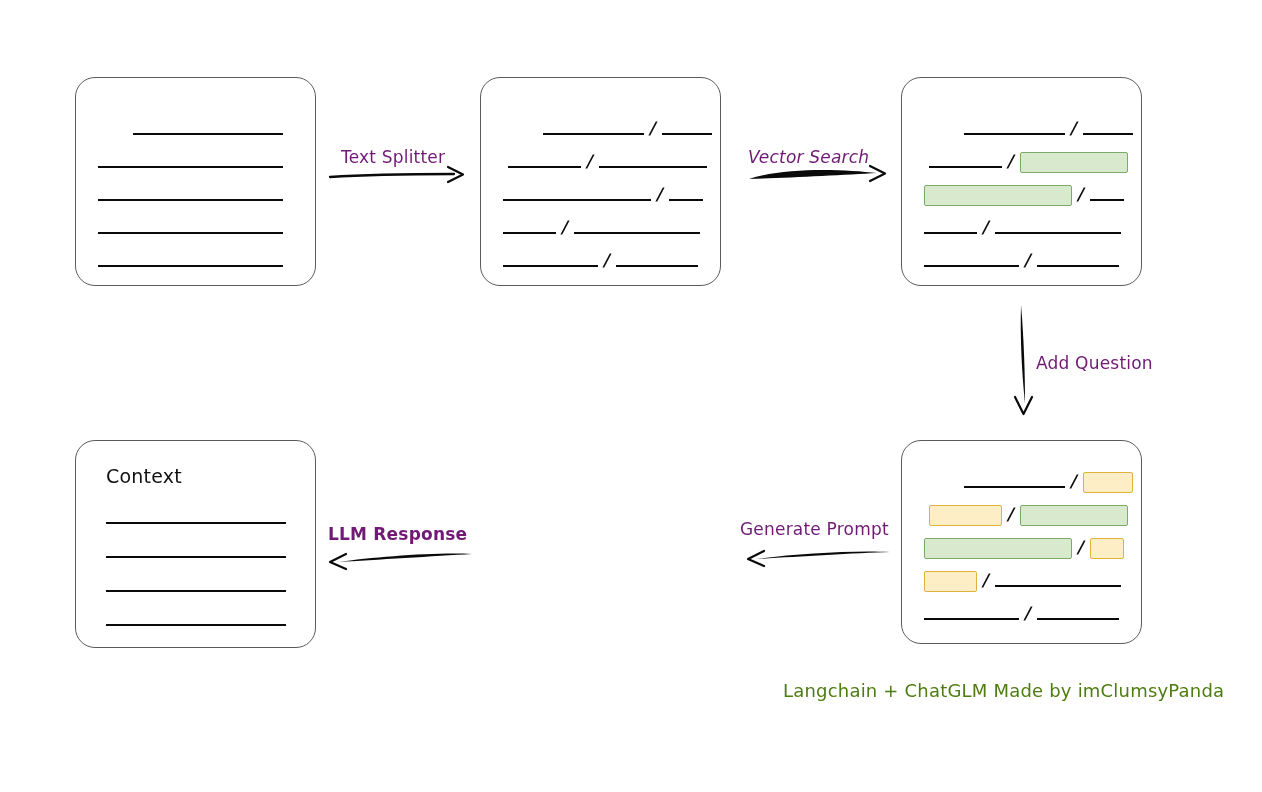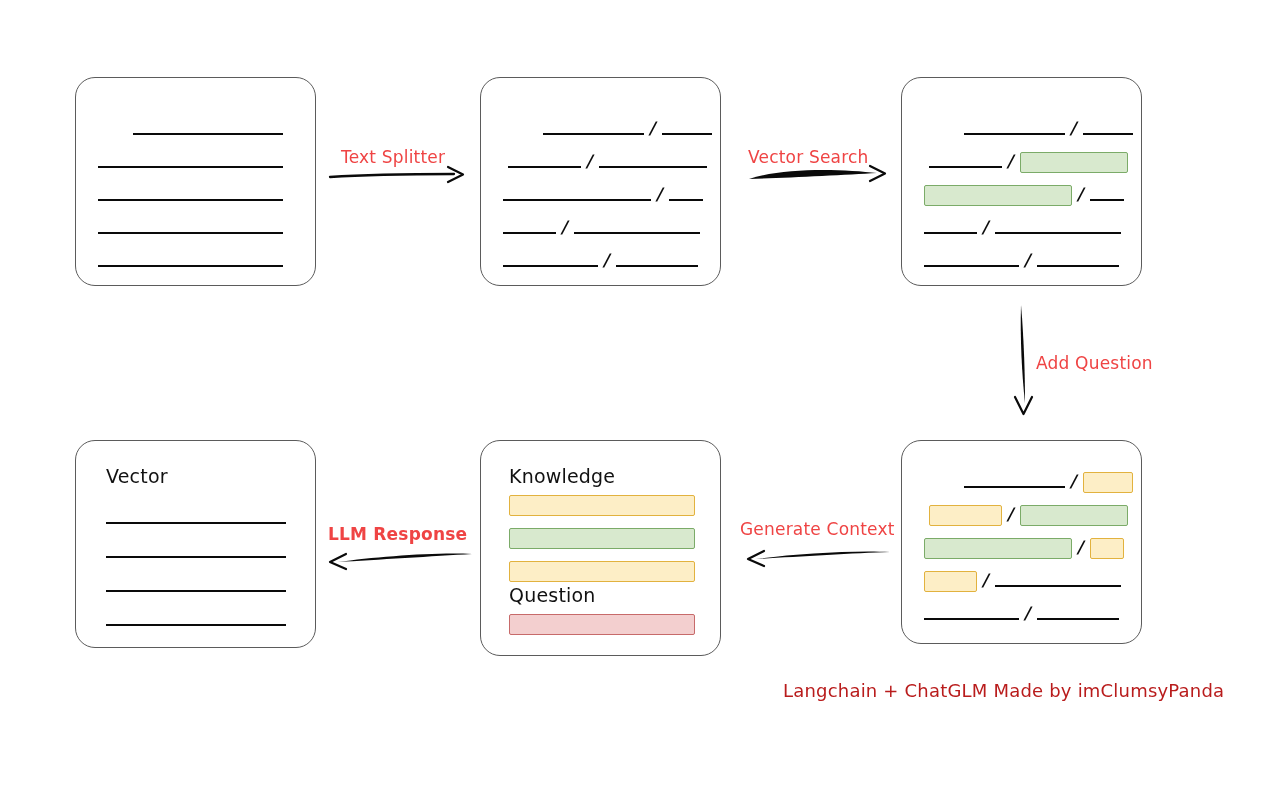--- a/index.html
+++ b/index.html
@@ -71,21 +71,21 @@
     font-weight:400;
     letter-spacing:.2px;
     color:#111;
     white-space:nowrap;
   }
 
   
   .edge-label{
     position:absolute;
     font-size:17px;
-    color:#ef4444;
+    color:#701a75;
     white-space:nowrap;
     letter-spacing:.2px;
     text-align:center;
   }
 
   
   .arrow{
     position:absolute;
     overflow:visible;
   }
@@ -93,21 +93,21 @@
     fill:none;
     stroke:#0a0a0a;
   }
   .arrow .head{ fill:none; stroke:#0a0a0a; stroke-width:2.2; }
   .arrow .lens{ fill:#0a0a0a; stroke:none; }
 
   
   .caption{
     position:absolute;
     font-size:18px;
-    color:#b91c1c;
+    color:#4d7c0f;
     white-space:nowrap;
     letter-spacing:.2px;
   }
 </style>
 </head>
 <body>
 
 <div id="stage">
 
   <div class="card" style="left:75px; top:77px; width:241px; height:209px;">
@@ -184,49 +184,37 @@
         </div>
         <div class="row" style="left: 22px; top: 174px;">
           <span class="ln" style="width: 95px;"></span>
           <span class="slash">/</span>
           <span class="ln" style="width: 82px;"></span>
         </div>
       </div>
   </div>
 
   <div class="card" style="left:75px; top:440px; width:241px; height:208px;">
-    <div class="heading" style="left:30px; top:24px;">Vector</div>
+    <div class="heading" style="left:30px; top:24px;">Context</div>
     <div class="rows">
         <div class="row" style="left: 30px; top: 68px;">
           <span class="ln" style="width: 180px;"></span>
         </div>
         <div class="row" style="left: 30px; top: 102px;">
           <span class="ln" style="width: 180px;"></span>
         </div>
         <div class="row" style="left: 30px; top: 136px;">
           <span class="ln" style="width: 180px;"></span>
         </div>
         <div class="row" style="left: 30px; top: 170px;">
           <span class="ln" style="width: 180px;"></span>
         </div>
       </div>
   </div>
 
-  <div class="card" style="left:480px; top:440px; width:241px; height:216px;">
-    <div class="heading" style="left:28px; top:24px;">Knowledge</div>
-    <div id="knowledge-bars" style="position:absolute; left:28px; top:54px;">
-        <div class="chip yellow" style="width: 186px; height: 21px; margin-bottom: 12px;"></div>
-        <div class="chip green" style="width: 186px; height: 21px; margin-bottom: 12px;"></div>
-        <div class="chip yellow" style="width: 186px; height: 21px; margin-bottom: 12px;"></div>
-      </div>
-    <div class="heading" style="left:28px; top:143px;">Question</div>
-    <div id="question-bars" style="position:absolute; left:28px; top:173px;">
-        <div class="chip pink" style="width: 186px; height: 21px; margin-bottom: 12px;"></div>
-      </div>
-  </div>
 
   <div class="card" style="left:901px; top:440px; width:241px; height:204px;">
     <div class="rows">
         <div class="row" style="left: 62px; top: 32px;">
           <span class="ln" style="width: 101px;"></span>
           <span class="slash">/</span>
           <span class="chip yellow" style="width: 50px;"></span>
         </div>
         <div class="row" style="left: 27px; top: 65px;">
           <span class="chip yellow" style="width: 73px;"></span>
@@ -254,33 +242,33 @@
   <svg class="arrow" style="left:330px; top:162px;" width="140" height="28" viewBox="0 0 140 28">
     <path d="M0,15 C30,13 90,12 124,12" stroke-width="2.3" stroke-linecap="round"></path>
     <polyline class="head" points="118,5 133,12.5 118,20" stroke-linejoin="round" stroke-linecap="round"></polyline>
   </svg>
   <div class="edge-label" style="left:341px; top:147px;">Text Splitter</div>
 
   <svg class="arrow" style="left:749px; top:162px;" width="145" height="30" viewBox="0 0 145 30">
     <path class="lens" d="M0,17 C35,5 95,7 128,11 C95,13 35,16 0,17 Z"></path>
     <polyline class="head" points="121,4 136,11.5 121,19" stroke-linejoin="round" stroke-linecap="round"></polyline>
   </svg>
-  <div class="edge-label" style="left:748px; top:147px;">Vector Search</div>
+  <div class="edge-label" style="left:748px; top:147px;font-style:italic;">Vector Search</div>
 
   <svg class="arrow" style="left:1010px; top:305px;" width="34" height="112" viewBox="0 0 34 112">
     <path class="lens" d="M11,0 C14,35 15,70 15,98 C12,70 10,35 11,0 Z"></path>
     <polyline class="head" points="5,92 13.5,109 22,92" stroke-linejoin="round" stroke-linecap="round"></polyline>
   </svg>
   <div class="edge-label" style="left:1036px; top:353px;">Add Question</div>
 
   <svg class="arrow" style="left:738px; top:542px;" width="152" height="30" viewBox="0 0 152 30">
     <path class="lens" d="M152,10 C115,11 55,15 18,17 C55,12 115,8 152,10 Z"></path>
     <polyline class="head" points="26,9 10,17 26,24" stroke-linejoin="round" stroke-linecap="round"></polyline>
   </svg>
-  <div class="edge-label" style="left:740px; top:519px;">Generate Context</div>
+  <div class="edge-label" style="left:740px; top:519px;">Generate Prompt</div>
 
   <svg class="arrow" style="left:320px; top:545px;" width="152" height="30" viewBox="0 0 152 30">
     <path class="lens" d="M152,9 C115,11 55,15 18,17 C55,12 115,7 152,9 Z"></path>
     <polyline class="head" points="26,9 10,17 26,24" stroke-linejoin="round" stroke-linecap="round"></polyline>
   </svg>
   <div class="edge-label" style="left:328px; top:524px;font-weight:bold;">LLM Response</div>
 
   <div class="caption" style="left:783px; top:680px;">Langchain + ChatGLM Made by imClumsyPanda</div>
 
 </div>

